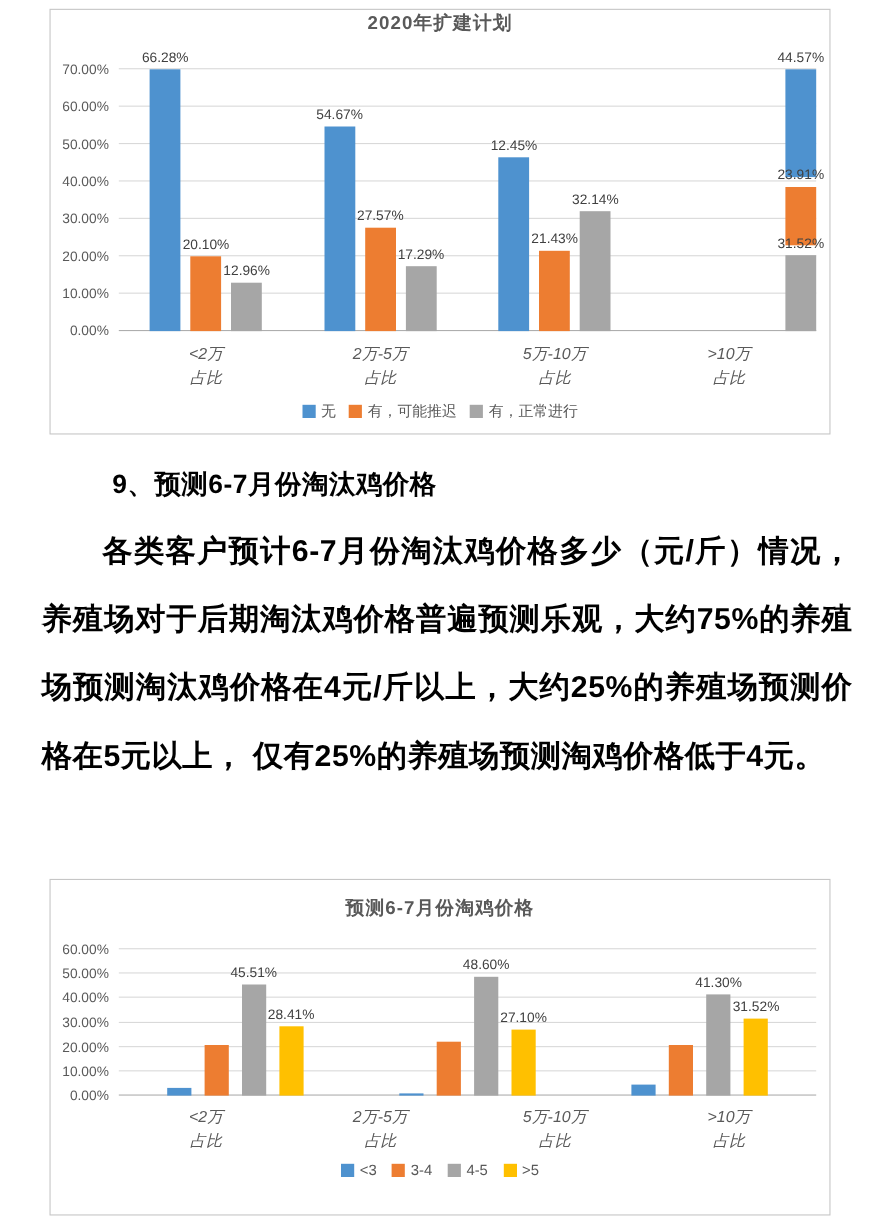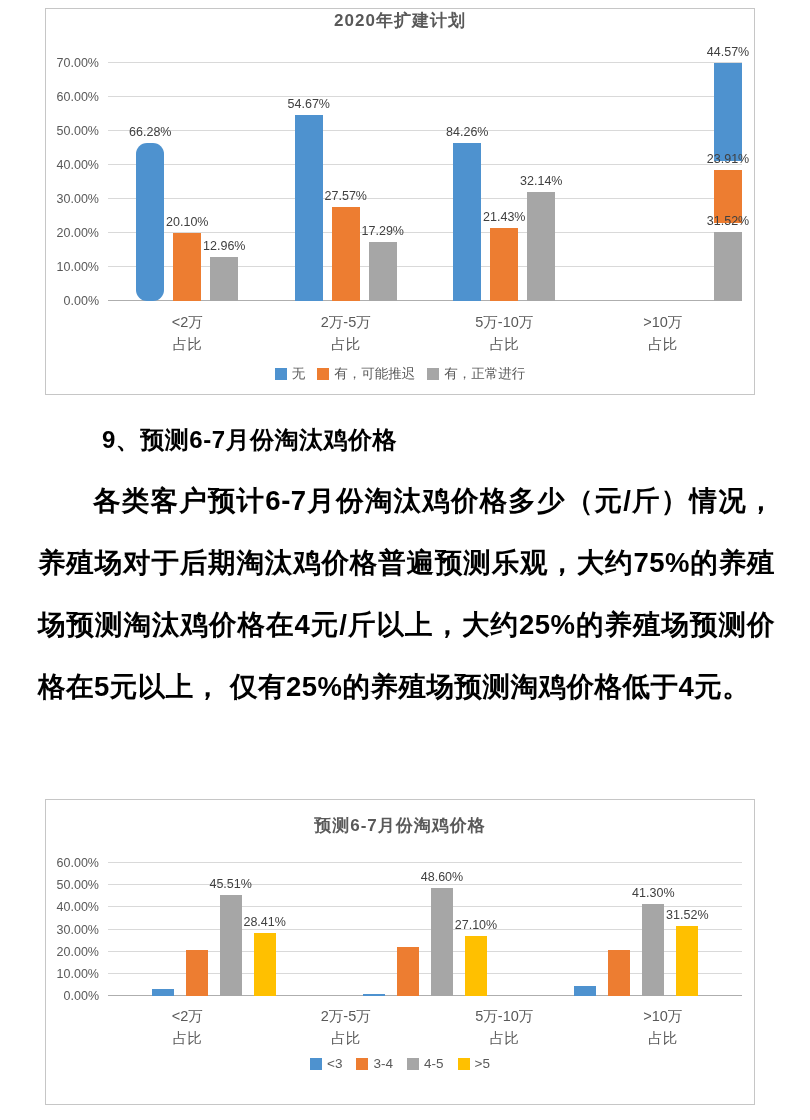--- a/index.html
+++ b/index.html
@@ -45,21 +45,21 @@
     position: absolute; bottom: 100%; left: 50%; transform: translateX(-50%);
     margin-bottom: 4px; font-size: 12.5px; color: #404040; white-space: nowrap;
   }
 
   .xlabels {
     position: absolute; left: 62px; right: 12px; display: flex;
     text-align: center; font-size: 14.5px; color: #595959; line-height: 1.55;
   }
   #chart-card-0 .xlabels { top: 302px; }
   #chart-card-1 .xlabels { top: 205px; }
-  .xlabel { flex: 1 1 0; }
+  .xlabel { flex: 1 1 0; font-style: italic; }
 
   .legend {
     position: absolute; left: 0; right: 0; display: flex;
     justify-content: center; align-items: center;
     font-size: 13.5px; color: #595959;
   }
   #chart-card-0 .legend { top: 356px; gap: 12px; }
   #chart-card-1 .legend { top: 256px; gap: 14px; }
   .legend-item { display: flex; align-items: center; gap: 5px; }
   .swatch { width: 12px; height: 12px; display: inline-block; }
@@ -93,21 +93,21 @@
         <div class="gridline" style="bottom: 136px;"></div>
         <span class="ytick" style="bottom: 136px;">40.00%</span>
         <div class="gridline" style="bottom: 170px;"></div>
         <span class="ytick" style="bottom: 170px;">50.00%</span>
         <div class="gridline" style="bottom: 204px;"></div>
         <span class="ytick" style="bottom: 204px;">60.00%</span>
         <div class="gridline" style="bottom: 238px;"></div>
         <span class="ytick" style="bottom: 238px;">70.00%</span>
         <div class="groups">
           <div class="group" style="gap: 9px;">
-            <div class="bar" style="width: 28px; height: 158px; background: rgb(78, 146, 207); border-radius: 11px;">
+            <div class="bar" style="width: 28px; height: 238px; background: rgb(78, 146, 207);">
               <span class="bar-label">66.28%</span>
             </div>
             <div class="bar" style="width: 28px; height: 68.34px; background: rgb(237, 125, 49);">
               <span class="bar-label">20.10%</span>
             </div>
             <div class="bar" style="width: 28px; height: 44.064px; background: rgb(166, 166, 166);">
               <span class="bar-label">12.96%</span>
             </div>
           </div>
           <div class="group" style="gap: 9px;">
@@ -116,21 +116,21 @@
             </div>
             <div class="bar" style="width: 28px; height: 93.738px; background: rgb(237, 125, 49);">
               <span class="bar-label">27.57%</span>
             </div>
             <div class="bar" style="width: 28px; height: 58.786px; background: rgb(166, 166, 166);">
               <span class="bar-label">17.29%</span>
             </div>
           </div>
           <div class="group" style="gap: 9px;">
             <div class="bar" style="width: 28px; height: 157.862px; background: rgb(78, 146, 207);">
-              <span class="bar-label">84.26%</span>
+              <span class="bar-label">12.45%</span>
             </div>
             <div class="bar" style="width: 28px; height: 72.862px; background: rgb(237, 125, 49);">
               <span class="bar-label">21.43%</span>
             </div>
             <div class="bar" style="width: 28px; height: 109.276px; background: rgb(166, 166, 166);">
               <span class="bar-label">32.14%</span>
             </div>
           </div>
           <div class="group" style="gap: 9px; flex-direction: column;">
             <div class="bar" style="width: 28px; height: 151.538px; background: rgb(78, 146, 207);">

